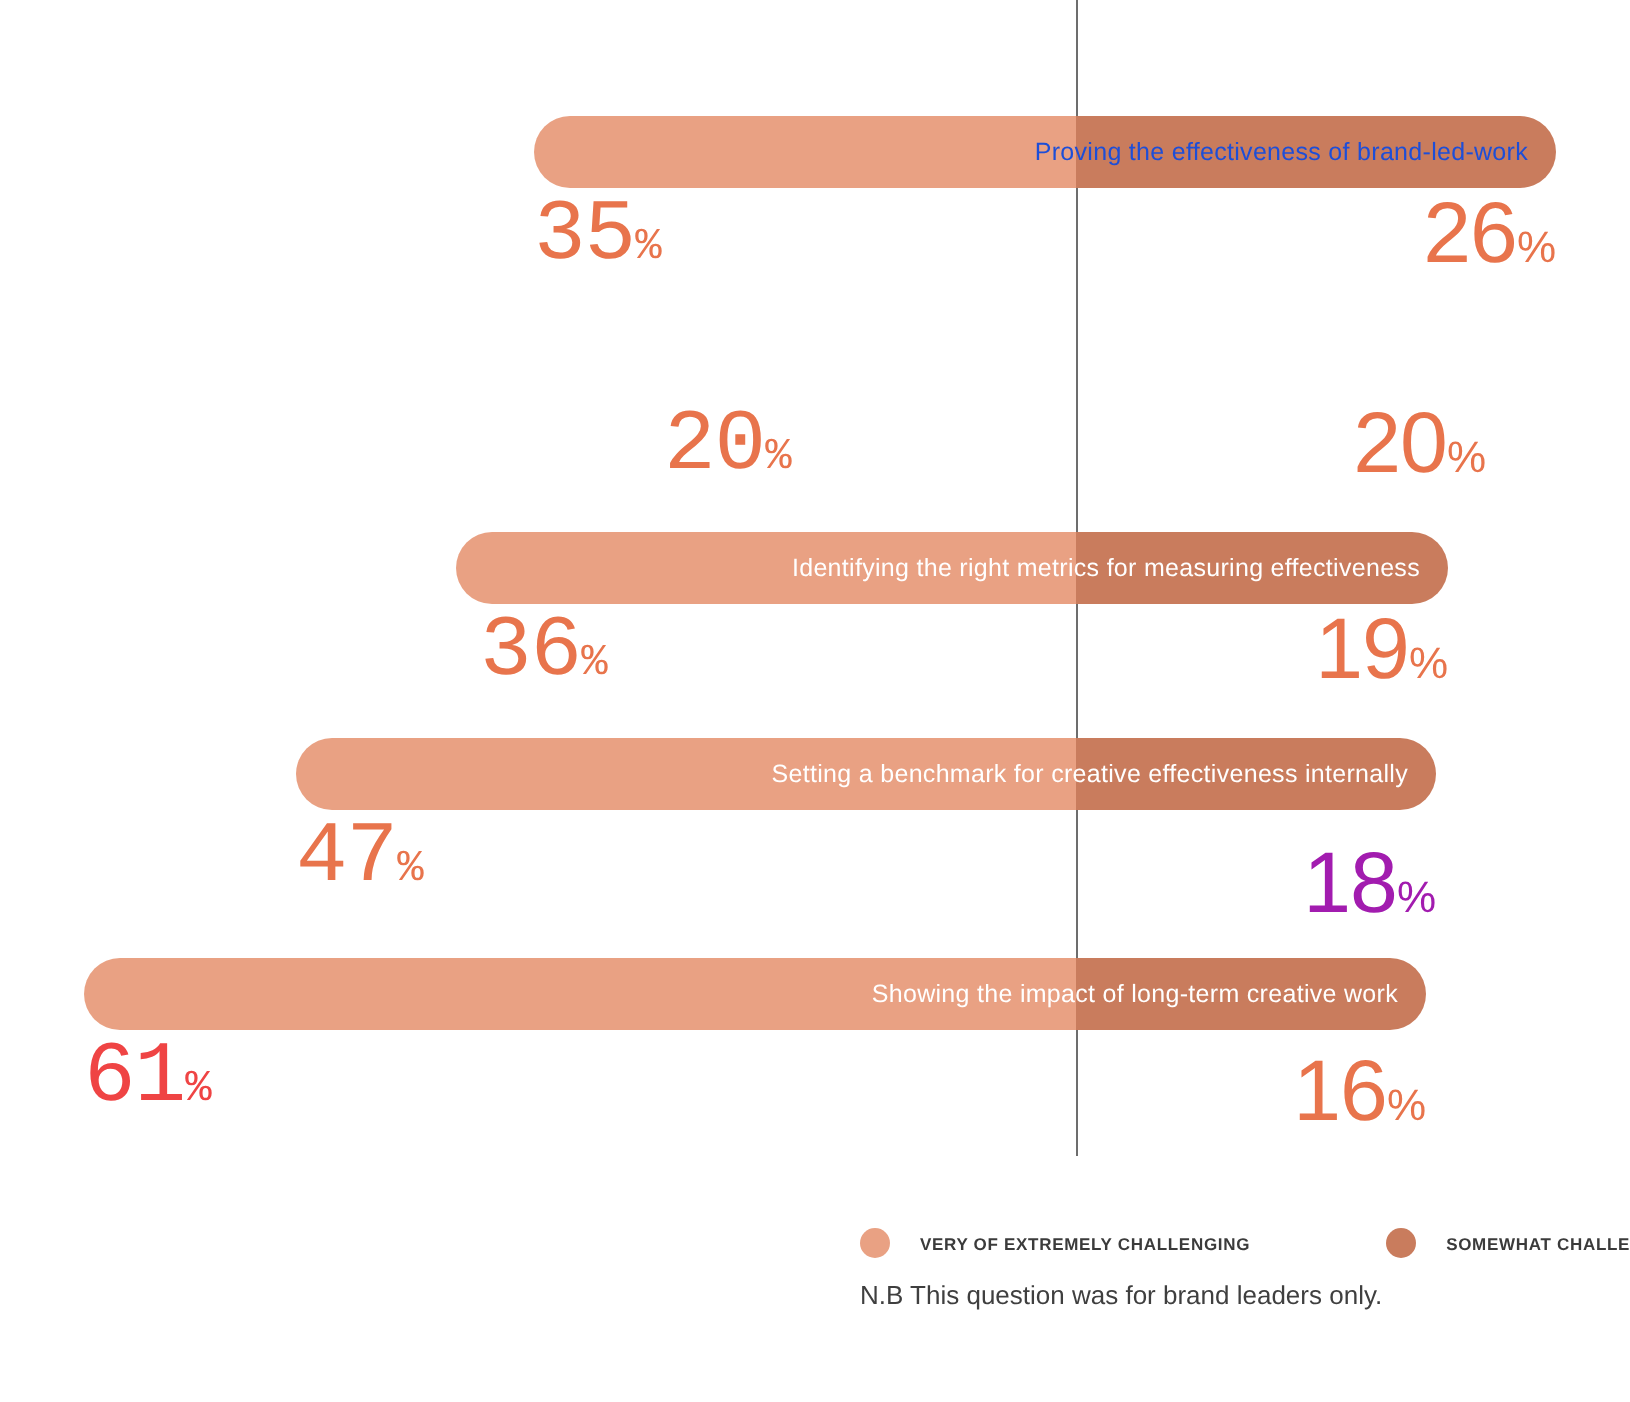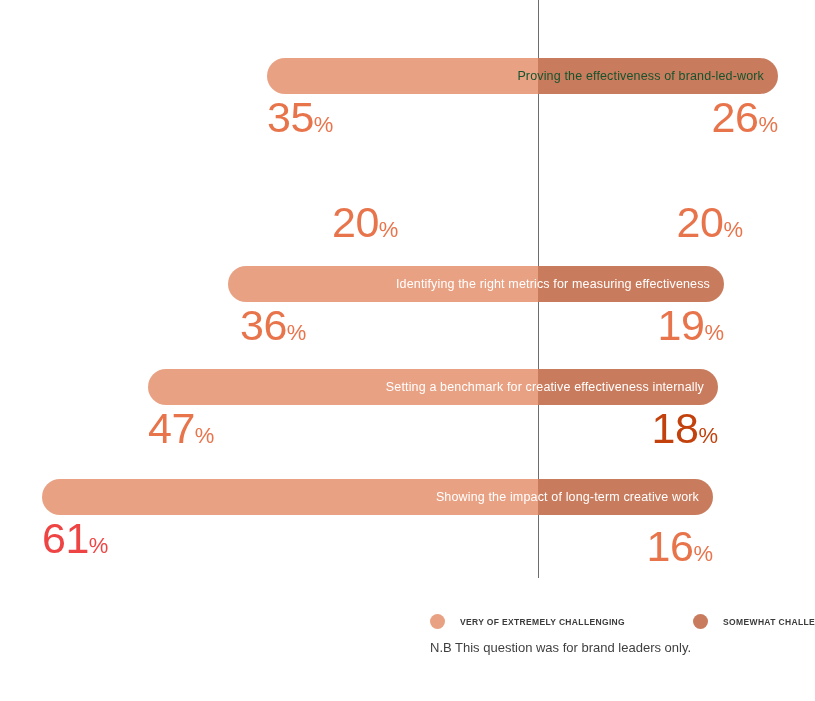--- a/index.html
+++ b/index.html
@@ -87,21 +87,21 @@
   }
   .pct .num {
     font-size: 43px;
     font-weight: 300;
     letter-spacing: -0.5px;
   }
   .pct .sym {
     font-size: 22px;
     font-weight: 300;
   }
-  .pct-left  { text-align: left; }
+  .pct-left  { text-align: left; font-family: Liberation Mono, monospace; }
   .pct-right { text-align: right; }
 
   
   .legend {
     position: absolute;
     top: 614px;
     left: 430px;
     display: flex;
     flex-direction: row;
     align-items: center;
@@ -142,21 +142,21 @@
 
 <div id="chart-root">
 
   <div class="center-axis" style="left: 538px; background: rgb(109, 109, 109);"></div>
 
   <div class="rows">
       <div class="bar-row" style="top: 58px; height: 36px;">
         <div class="bar-track" style="left: 267px; width: 511px; height: 36px;">
           <div class="seg seg-left" style="width: 271px; background: rgb(233, 161, 131);"></div>
           <div class="seg seg-right" style="width: 240px; background: rgb(201, 124, 93);"></div>
-          <div class="bar-label" style="color: #14532d;">Proving the effectiveness of brand-led-work</div>
+          <div class="bar-label" style="color: #1d4ed8;">Proving the effectiveness of brand-led-work</div>
         </div>
         <div class="pct pct-left" style="left: 267px; top: 38px; color: rgb(232, 116, 76);"><span class="num">35</span><span class="sym">%</span></div>
         <div class="pct pct-right" style="left: 696px; width: 82px; top: 38px; color: rgb(232, 116, 76);"><span class="num">26</span><span class="sym">%</span></div>
       </div>
       <div class="bar-row" style="top: 163px; height: 36px;">
         <div class="pct pct-left" style="left: 332px; top: 38px; color: rgb(232, 116, 76);"><span class="num">20</span><span class="sym">%</span></div>
         <div class="pct pct-right" style="left: 661px; width: 82px; top: 38px; color: rgb(232, 116, 76);"><span class="num">20</span><span class="sym">%</span></div>
       </div>
       <div class="bar-row" style="top: 266px; height: 36px;">
         <div class="bar-track" style="left: 228px; width: 496px; height: 36px;">
@@ -167,21 +167,21 @@
         <div class="pct pct-left" style="left: 228px; top: 38px; color: rgb(232, 116, 76); margin-left: 12px;"><span class="num">36</span><span class="sym">%</span></div>
         <div class="pct pct-right" style="left: 642px; width: 82px; top: 38px; color: rgb(232, 116, 76);"><span class="num">19</span><span class="sym">%</span></div>
       </div>
       <div class="bar-row" style="top: 369px; height: 36px;">
         <div class="bar-track" style="left: 148px; width: 570px; height: 36px;">
           <div class="seg seg-left" style="width: 390px; background: rgb(233, 161, 131);"></div>
           <div class="seg seg-right" style="width: 180px; background: rgb(201, 124, 93);"></div>
           <div class="bar-label" style="color: rgb(255, 255, 255);">Setting a benchmark for creative effectiveness internally</div>
         </div>
         <div class="pct pct-left" style="left: 148px; top: 38px; color: rgb(232, 116, 76);"><span class="num">47</span><span class="sym">%</span></div>
-        <div class="pct pct-right" style="left: 636px; width: 82px; top: 38px; color: #c2410c;"><span class="num">18</span><span class="sym">%</span></div>
+        <div class="pct pct-right" style="left: 636px; width: 82px; top: 52px; color: #a21caf;"><span class="num">18</span><span class="sym">%</span></div>
       </div>
       <div class="bar-row" style="top: 479px; height: 36px;">
         <div class="bar-track" style="left: 42px; width: 671px; height: 40px;">
           <div class="seg seg-left" style="width: 496px; background: rgb(233, 161, 131);"></div>
           <div class="seg seg-right" style="width: 175px; background: rgb(201, 124, 93);"></div>
           <div class="bar-label" style="color: rgb(255, 255, 255);">Showing the impact of long-term creative work</div>
         </div>
         <div class="pct pct-left" style="left: 42px; top: 38px; color: #ef4444;"><span class="num">61</span><span class="sym">%</span></div>
         <div class="pct pct-right" style="left: 631px; width: 82px; top: 46px; color: rgb(232, 116, 76);"><span class="num">16</span><span class="sym">%</span></div>
       </div>

